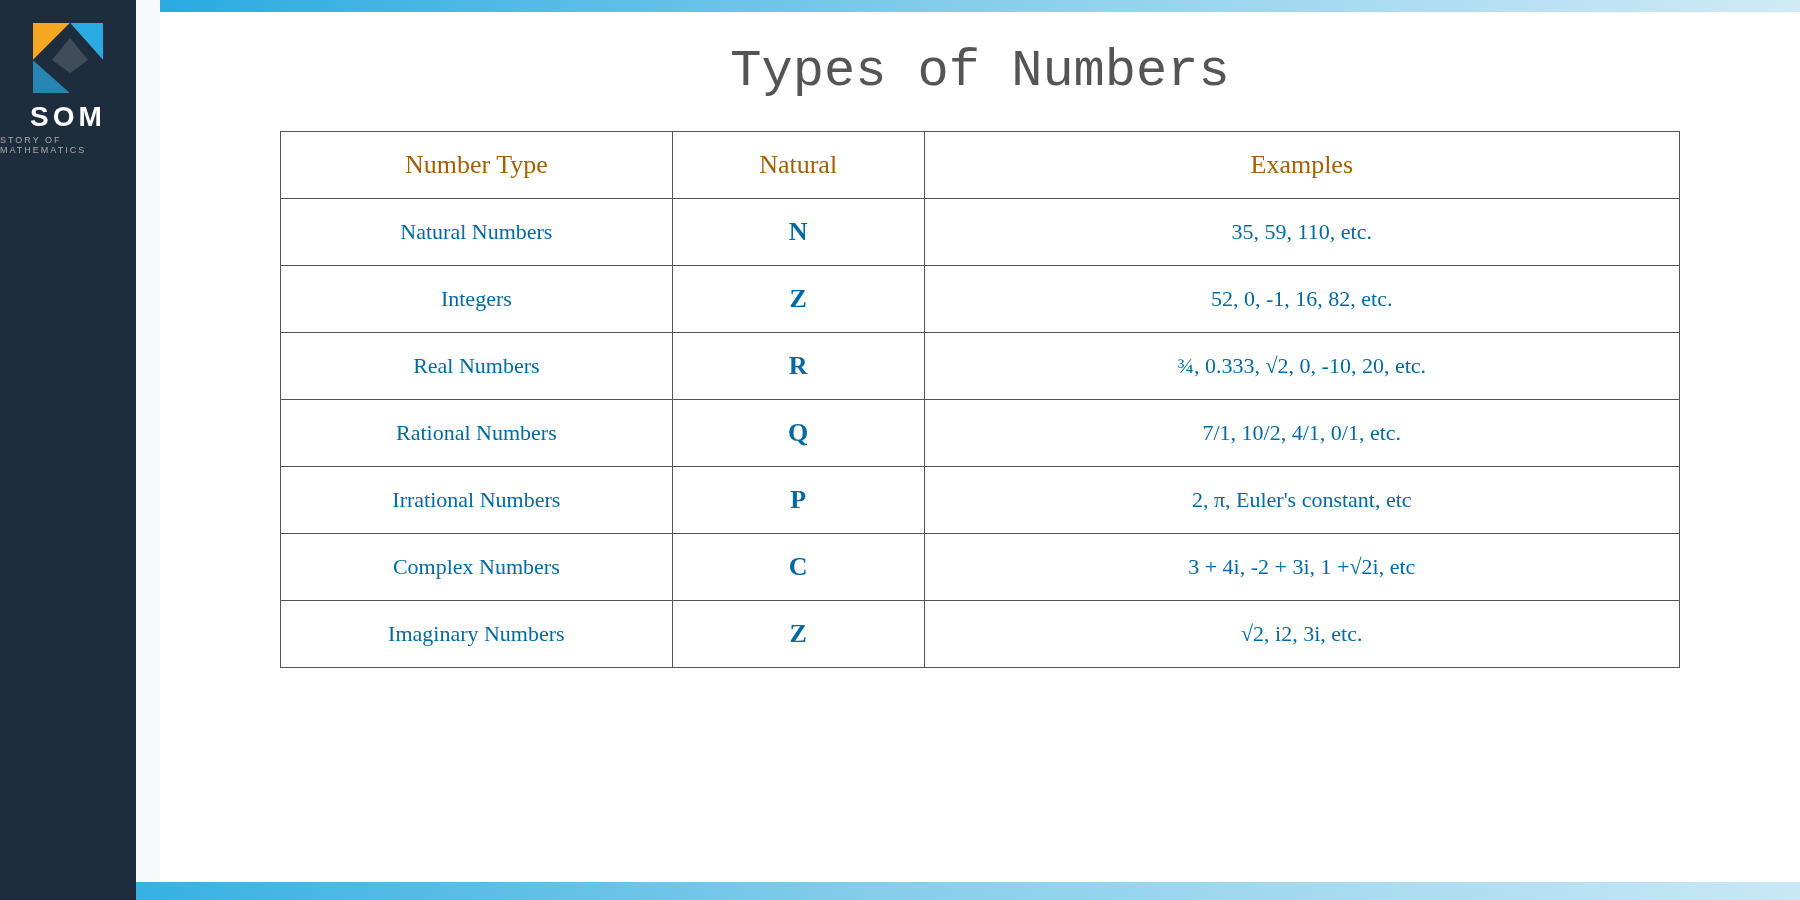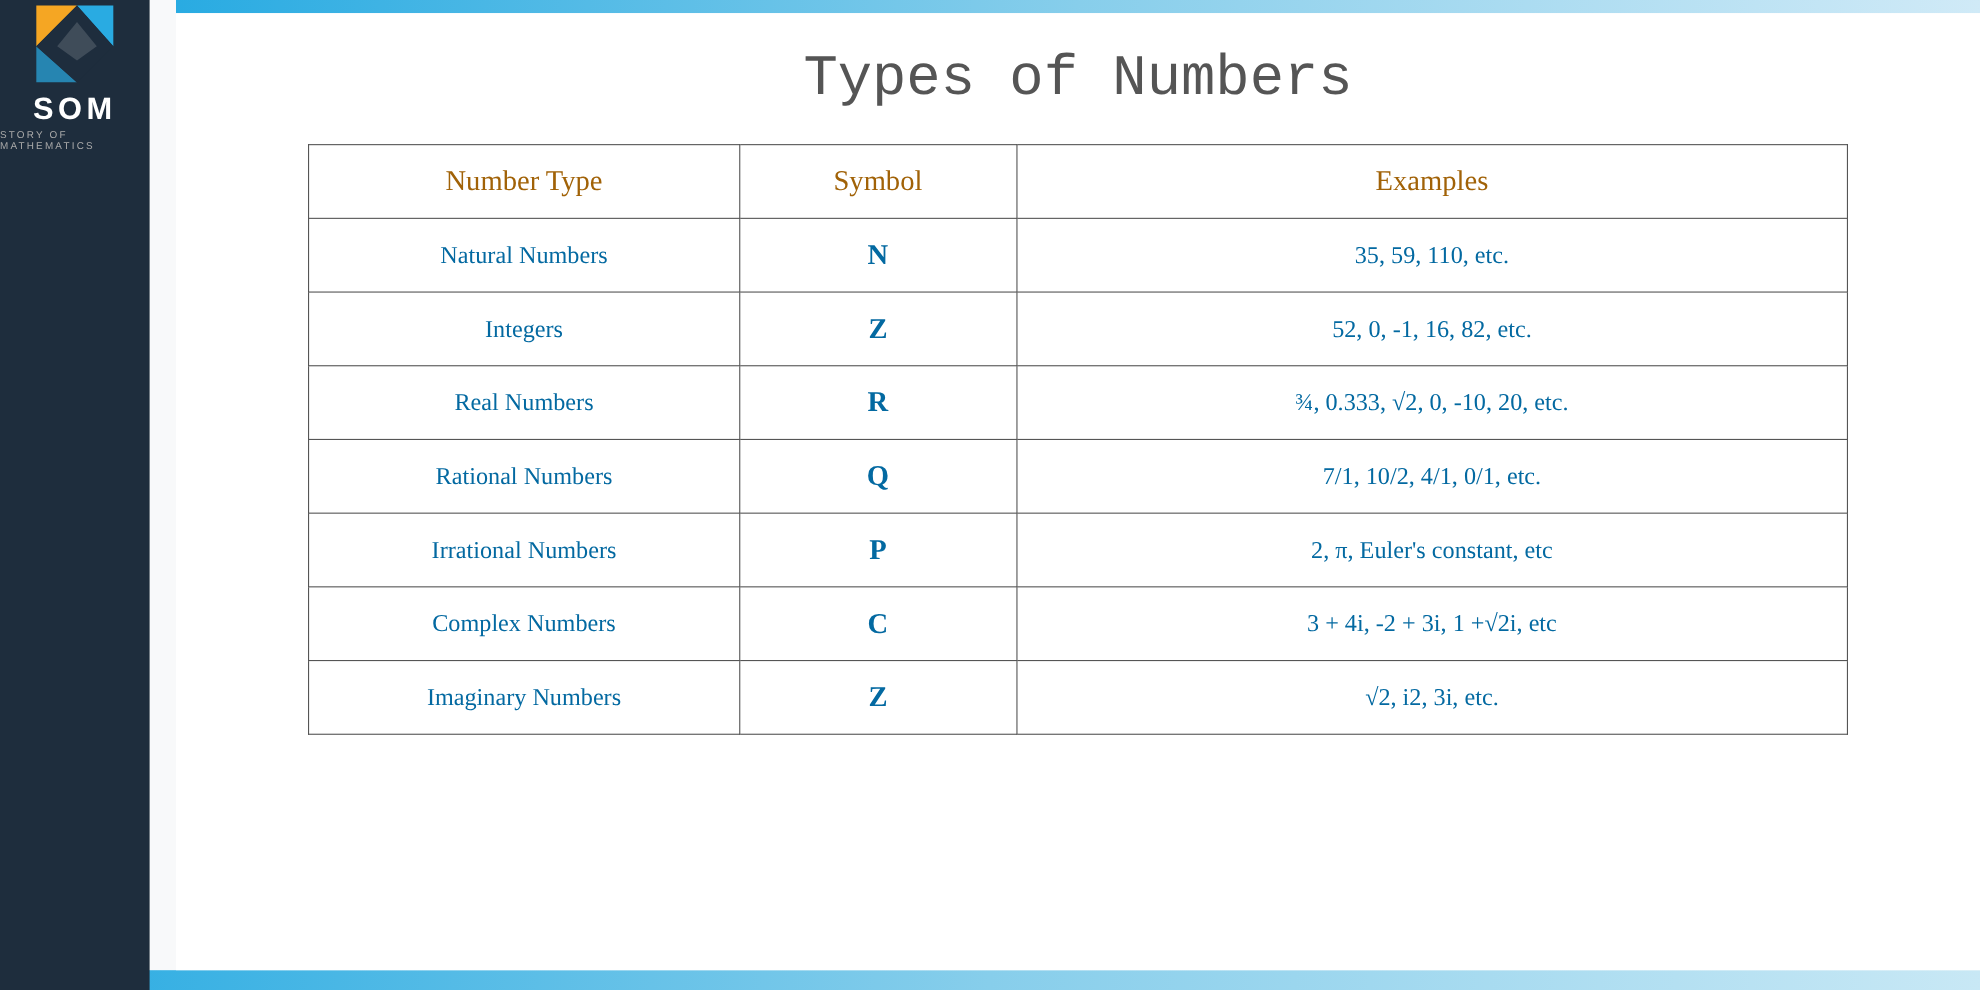--- a/index.html
+++ b/index.html
@@ -37,20 +37,21 @@
     .sidebar {
       position: absolute;
       top: 0;
       left: 0;
       width: 136px;
       height: 900px;
       background: #1e2d3d;
       display: flex;
       flex-direction: column;
       align-items: center;
+      padding-top: 18px;
     }
 
     .logo-icon {
       width: 80px;
       height: 75px;
       margin-bottom: 8px;
     }
 
     .som-text {
       color: white;
@@ -157,21 +158,21 @@
   <div class="som-subtitle">STORY OF MATHEMATICS</div>
 </div>
 
 <div class="main">
   <h1 class="page-title">Types of Numbers</h1>
 
   <table class="numbers-table">
     <thead>
       <tr>
         <th>Number Type</th>
-        <th>Symbol</th>
+        <th>Natural</th>
         <th>Examples</th>
       </tr>
     </thead>
     <tbody id="table-body">
     <tr>
           <td>Natural Numbers</td>
           <td>N</td>
           <td>35, 59, 110, etc.</td>
         </tr>
         <tr>

